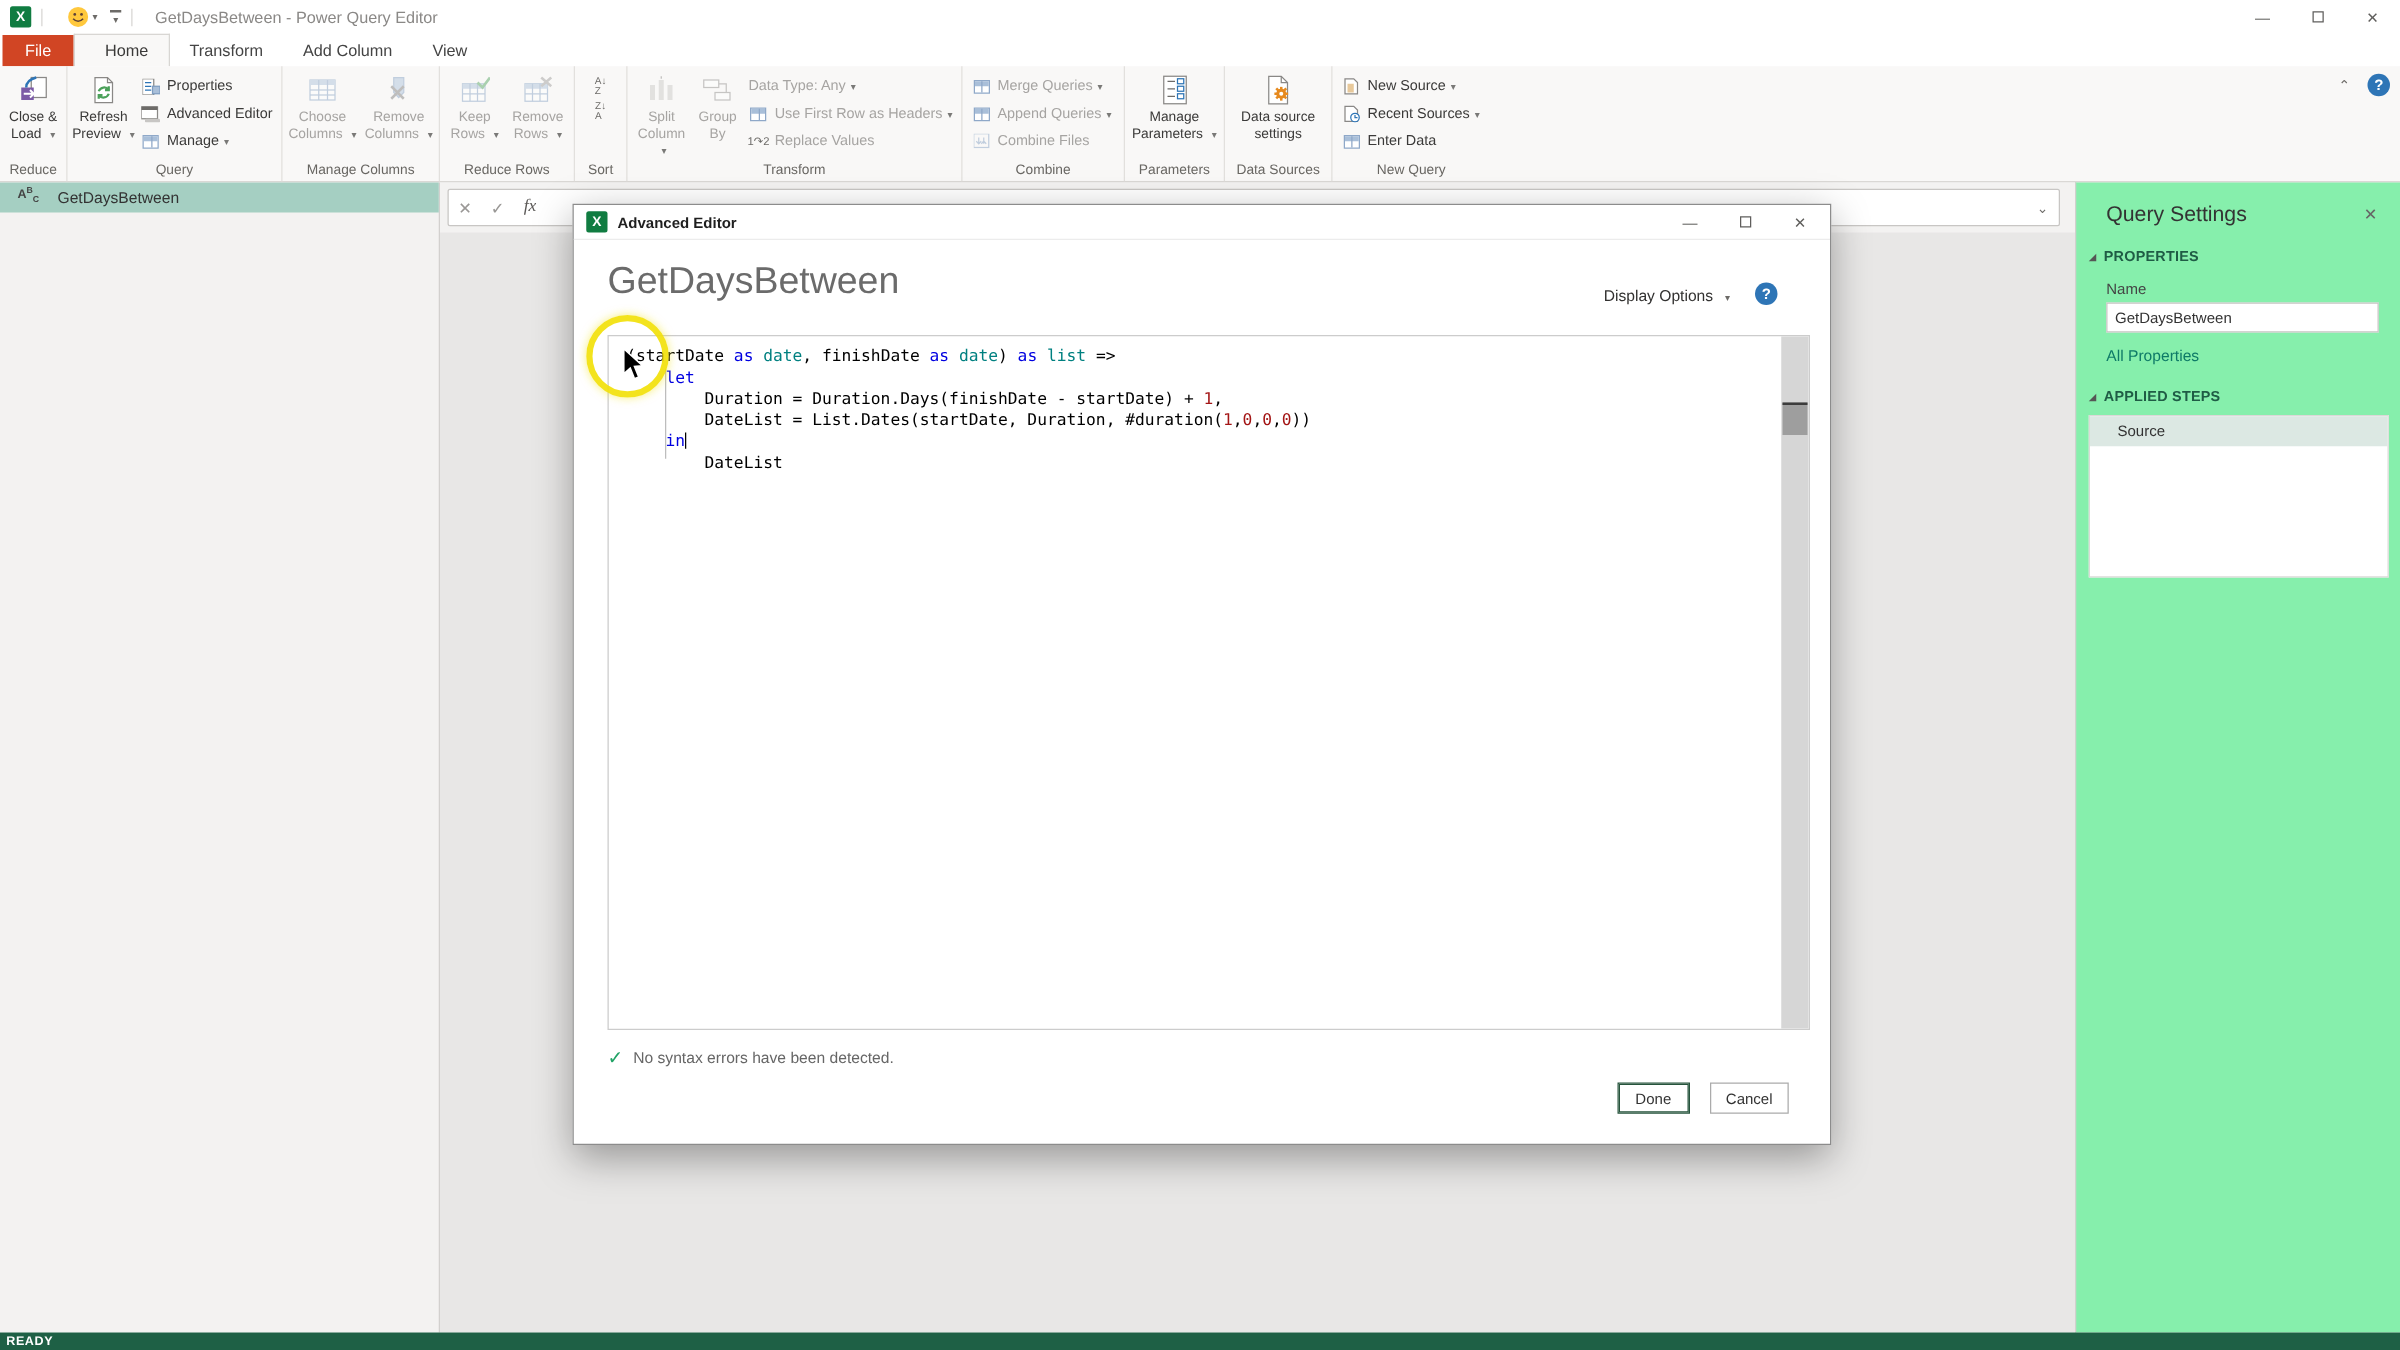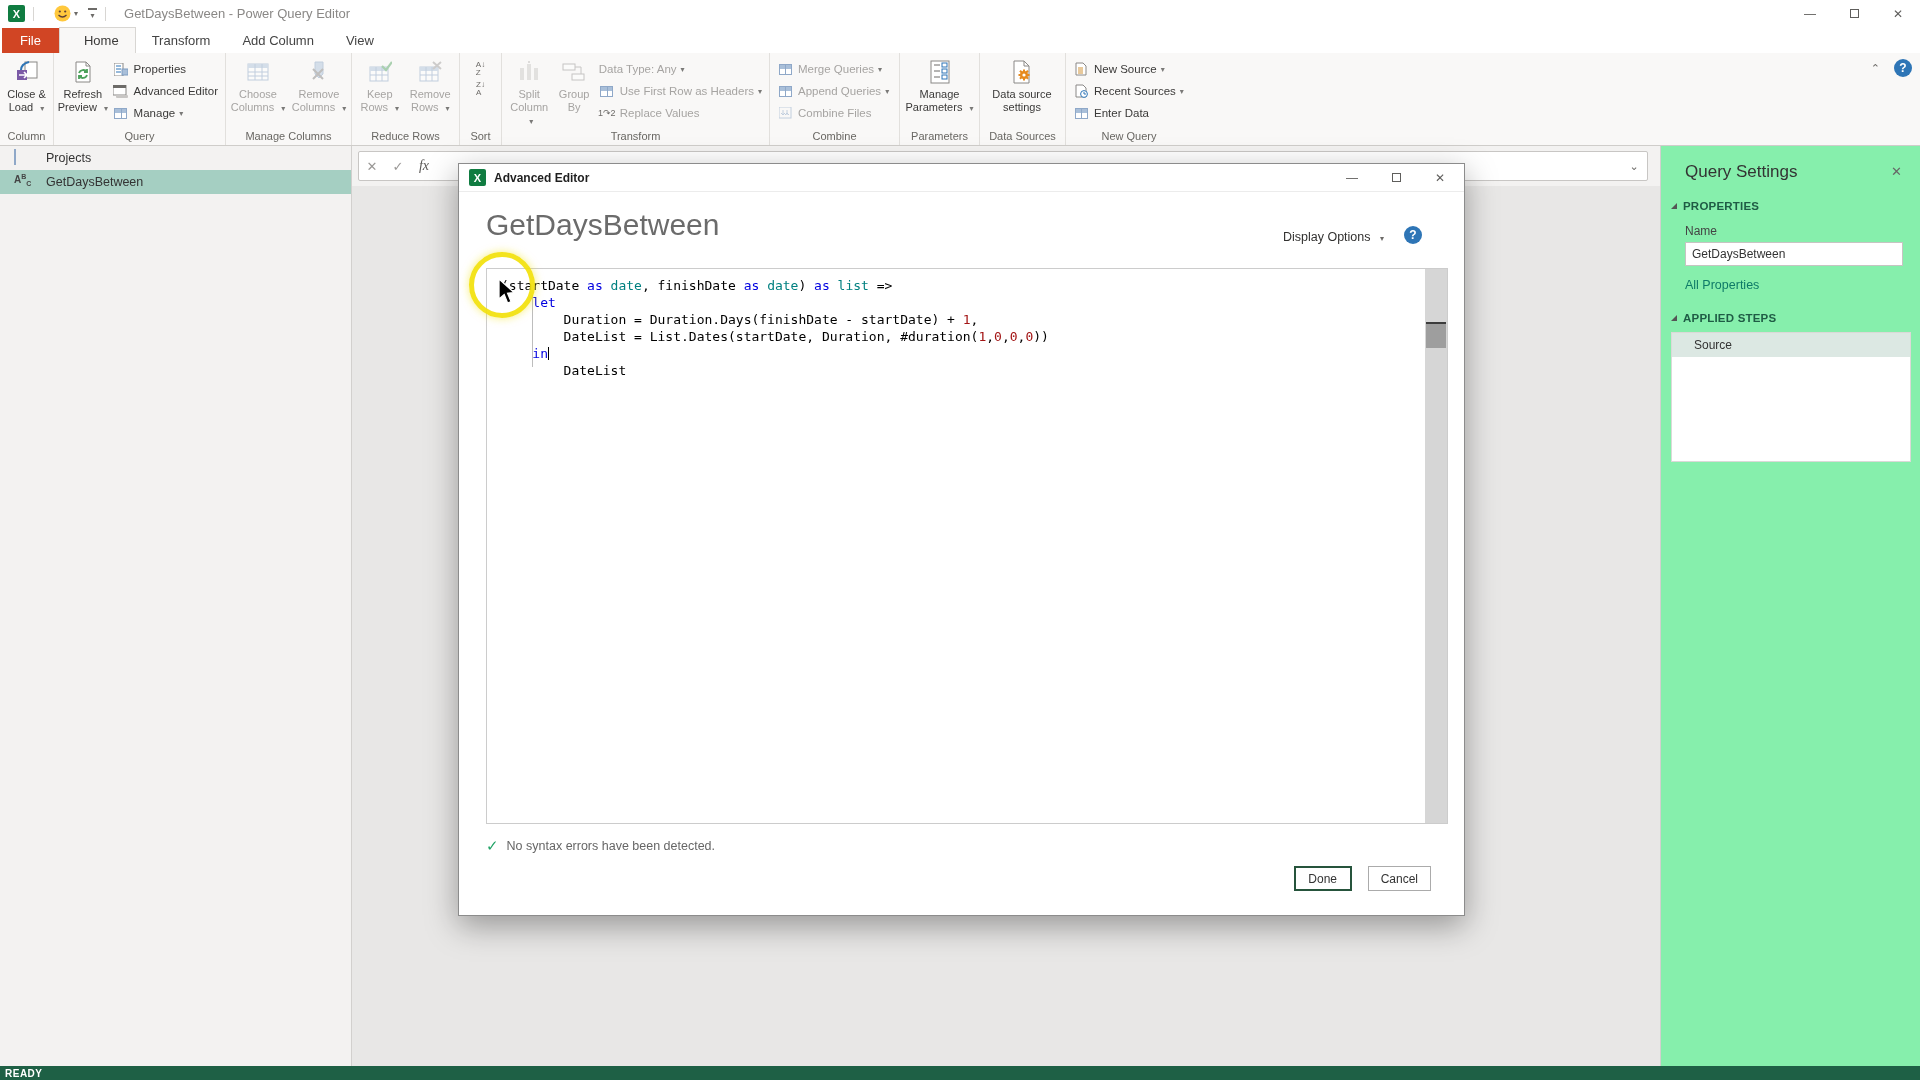--- a/index.html
+++ b/index.html
@@ -184,21 +184,21 @@
           <svg width="24" height="24" viewBox="0 0 24 24">
               <rect x="10" y="2" width="12" height="16" fill="#fff" stroke="#8a8886"></rect>
               <rect x="2" y="10" width="10" height="10" fill="#7B5AA6"></rect>
               <path d="M4 15 h8 l-3 -3 m3 3 l-3 3" stroke="#fff" stroke-width="1.6" fill="none"></path>
               <path d="M14 2 q-8 2 -8 8" stroke="#2E75B6" stroke-width="2" fill="none"></path>
             </svg>
         </span>
         <span class="rlabel"><span>Close &amp; Load</span> <span class="dd">▾</span></span>
       </div>
     </div>
-    <div class="glabel">Column</div>
+    <div class="glabel">Reduce</div>
   </div>
 
   <div class="rgroup" style="width:172px">
     <div class="gbody">
       <div class="rbtn large" style="width:62px">
         <span class="ric24">
           <svg width="24" height="24" viewBox="0 0 24 24">
               <path d="M5 2 h10 l4 4 v16 h-14 z" fill="#fff" stroke="#8a8886"></path>
               <path d="M15 2 v4 h4" fill="none" stroke="#8a8886"></path>
               <path d="M8 13 a4.5 4.5 0 0 1 8 -1" stroke="#4BA15A" stroke-width="1.8" fill="none"></path>
@@ -405,21 +405,21 @@
               <rect x="13" y="15" width="5" height="4" fill="none" stroke="#2E75B6"></rect>
             </svg>
         </span>
         <span class="rlabel"><span>Manage Parameters</span> <span class="dd">▾</span></span>
       </div>
     </div>
     <div class="glabel">Parameters</div>
   </div>
 
   <div class="rgroup" style="width:86px">
-    <div class="gbody" style="justify-content:flex-start">
+    <div class="gbody" style="justify-content:center">
       <div class="rbtn large" style="width:78px">
         <span class="ric24">
           <svg width="24" height="24" viewBox="0 0 24 24">
               <path d="M4 1 h10 l5 5 v17 h-15 z" fill="#fff" stroke="#8a8886"></path>
               <path d="M14 1 v5 h5" fill="none" stroke="#8a8886"></path>
               <g fill="#E68A1F">
                 <circle cx="14" cy="15" r="4"></circle>
                 <rect x="13" y="9.5" width="2" height="3"></rect>
                 <rect x="13" y="17.5" width="2" height="3"></rect>
                 <rect x="8.5" y="14" width="3" height="2"></rect>
@@ -473,24 +473,20 @@
     <div class="glabel">New Query</div>
   </div>
 
   <div class="ribbon-right">
     <span class="chev-up">⌃</span>
     <span class="help-circle">?</span>
   </div>
 </div>
 
 <div id="sidebar">
-  <div class="qrow">
-    <span class="qicon"><span class="tblico"></span></span>
-    <span>Projects</span>
-  </div>
   <div class="qrow selected">
     <span class="qicon abc-ico" style="top:3px">A<sup>B</sup><sub>C</sub></span>
     <span>GetDaysBetween</span>
   </div>
 </div>
 
 <div id="main">
   <div id="formula-row">
     <div id="formula-bar">
       <span class="fb-btn">✕</span>

